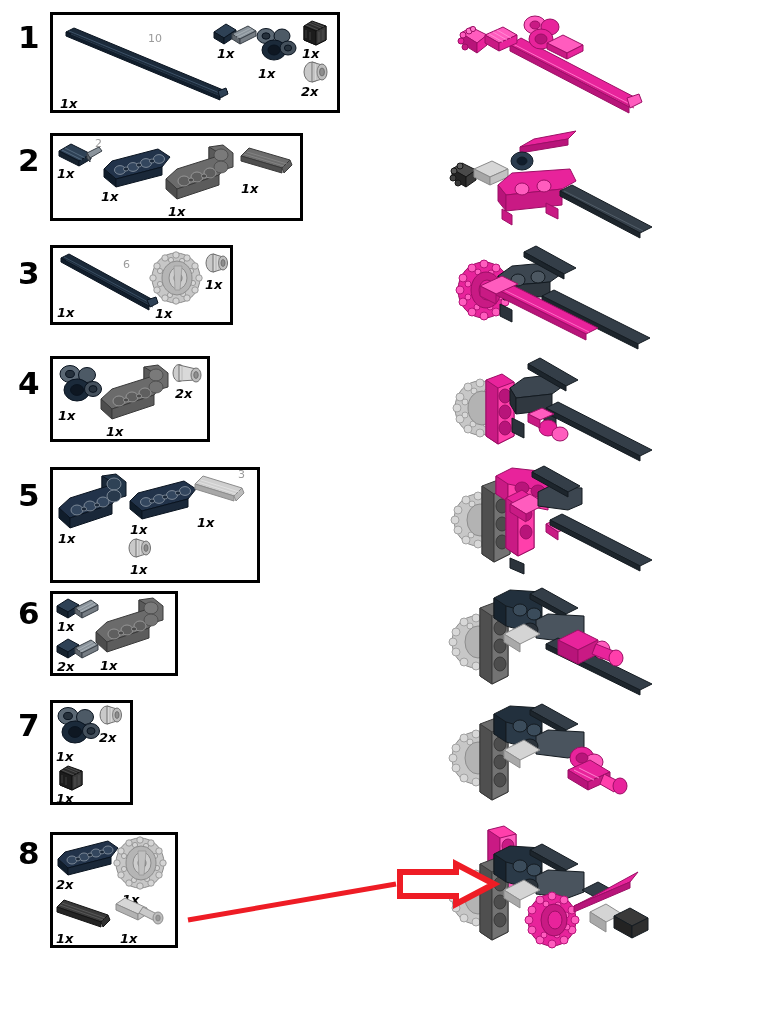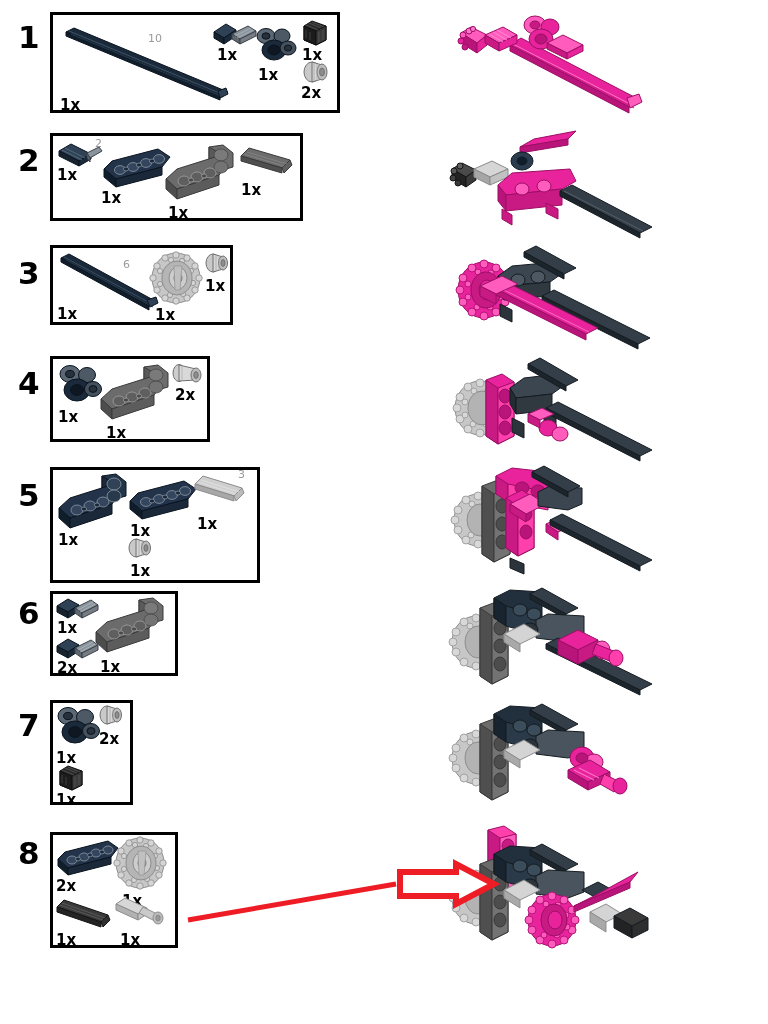--- a/index.html
+++ b/index.html
@@ -29,24 +29,25 @@
     border:3px solid #000000;
     background:#ffffff;
     box-sizing:border-box;
   }
 
   
   .qty{
     position:absolute;
     font-family:"DejaVu Sans", sans-serif;
     font-weight:bold;
-    font-size:15px;
+    font-size:13px;
     color:#000000;
     white-space:nowrap;
     user-select:none;
+    font-style:italic;
   }
   .len{
     position:absolute;
     font-family:"DejaVu Sans", sans-serif;
     font-size:11px;
     color:#9a9a9a;
     white-space:nowrap;
     user-select:none;
   }
 

